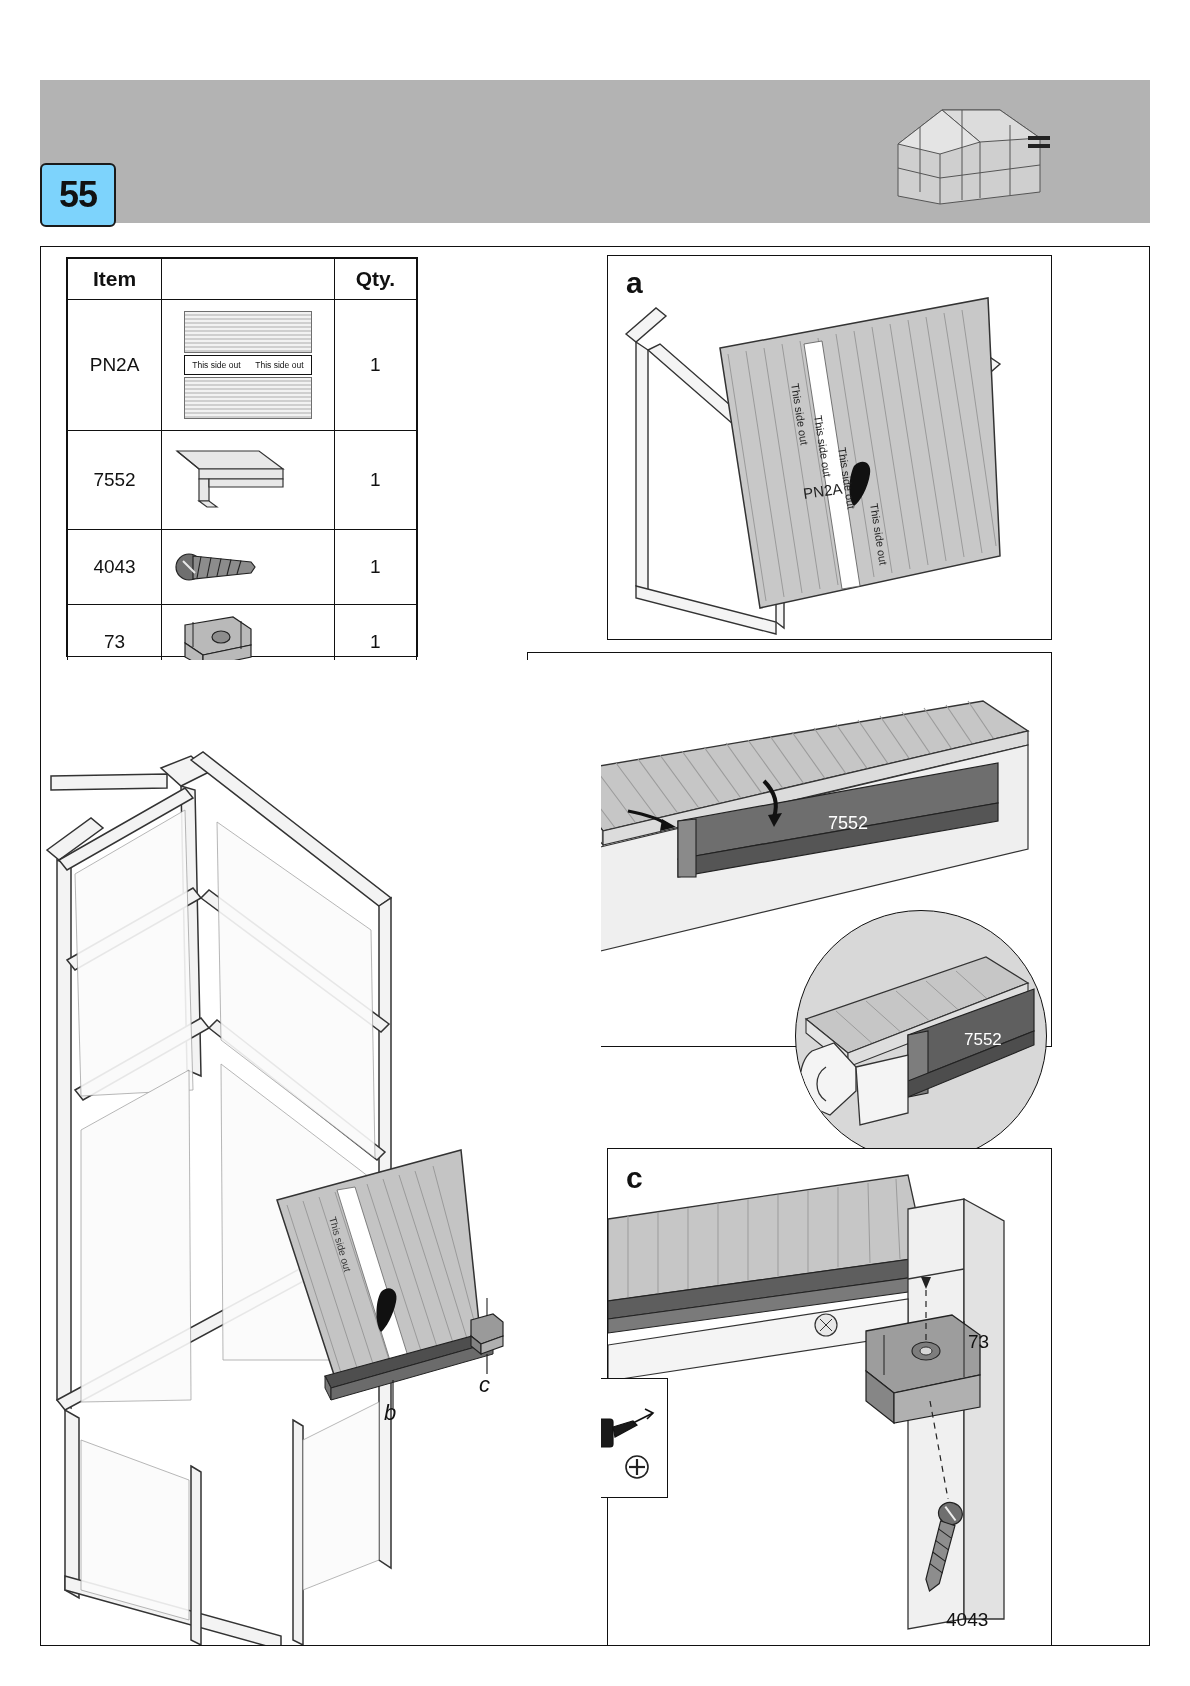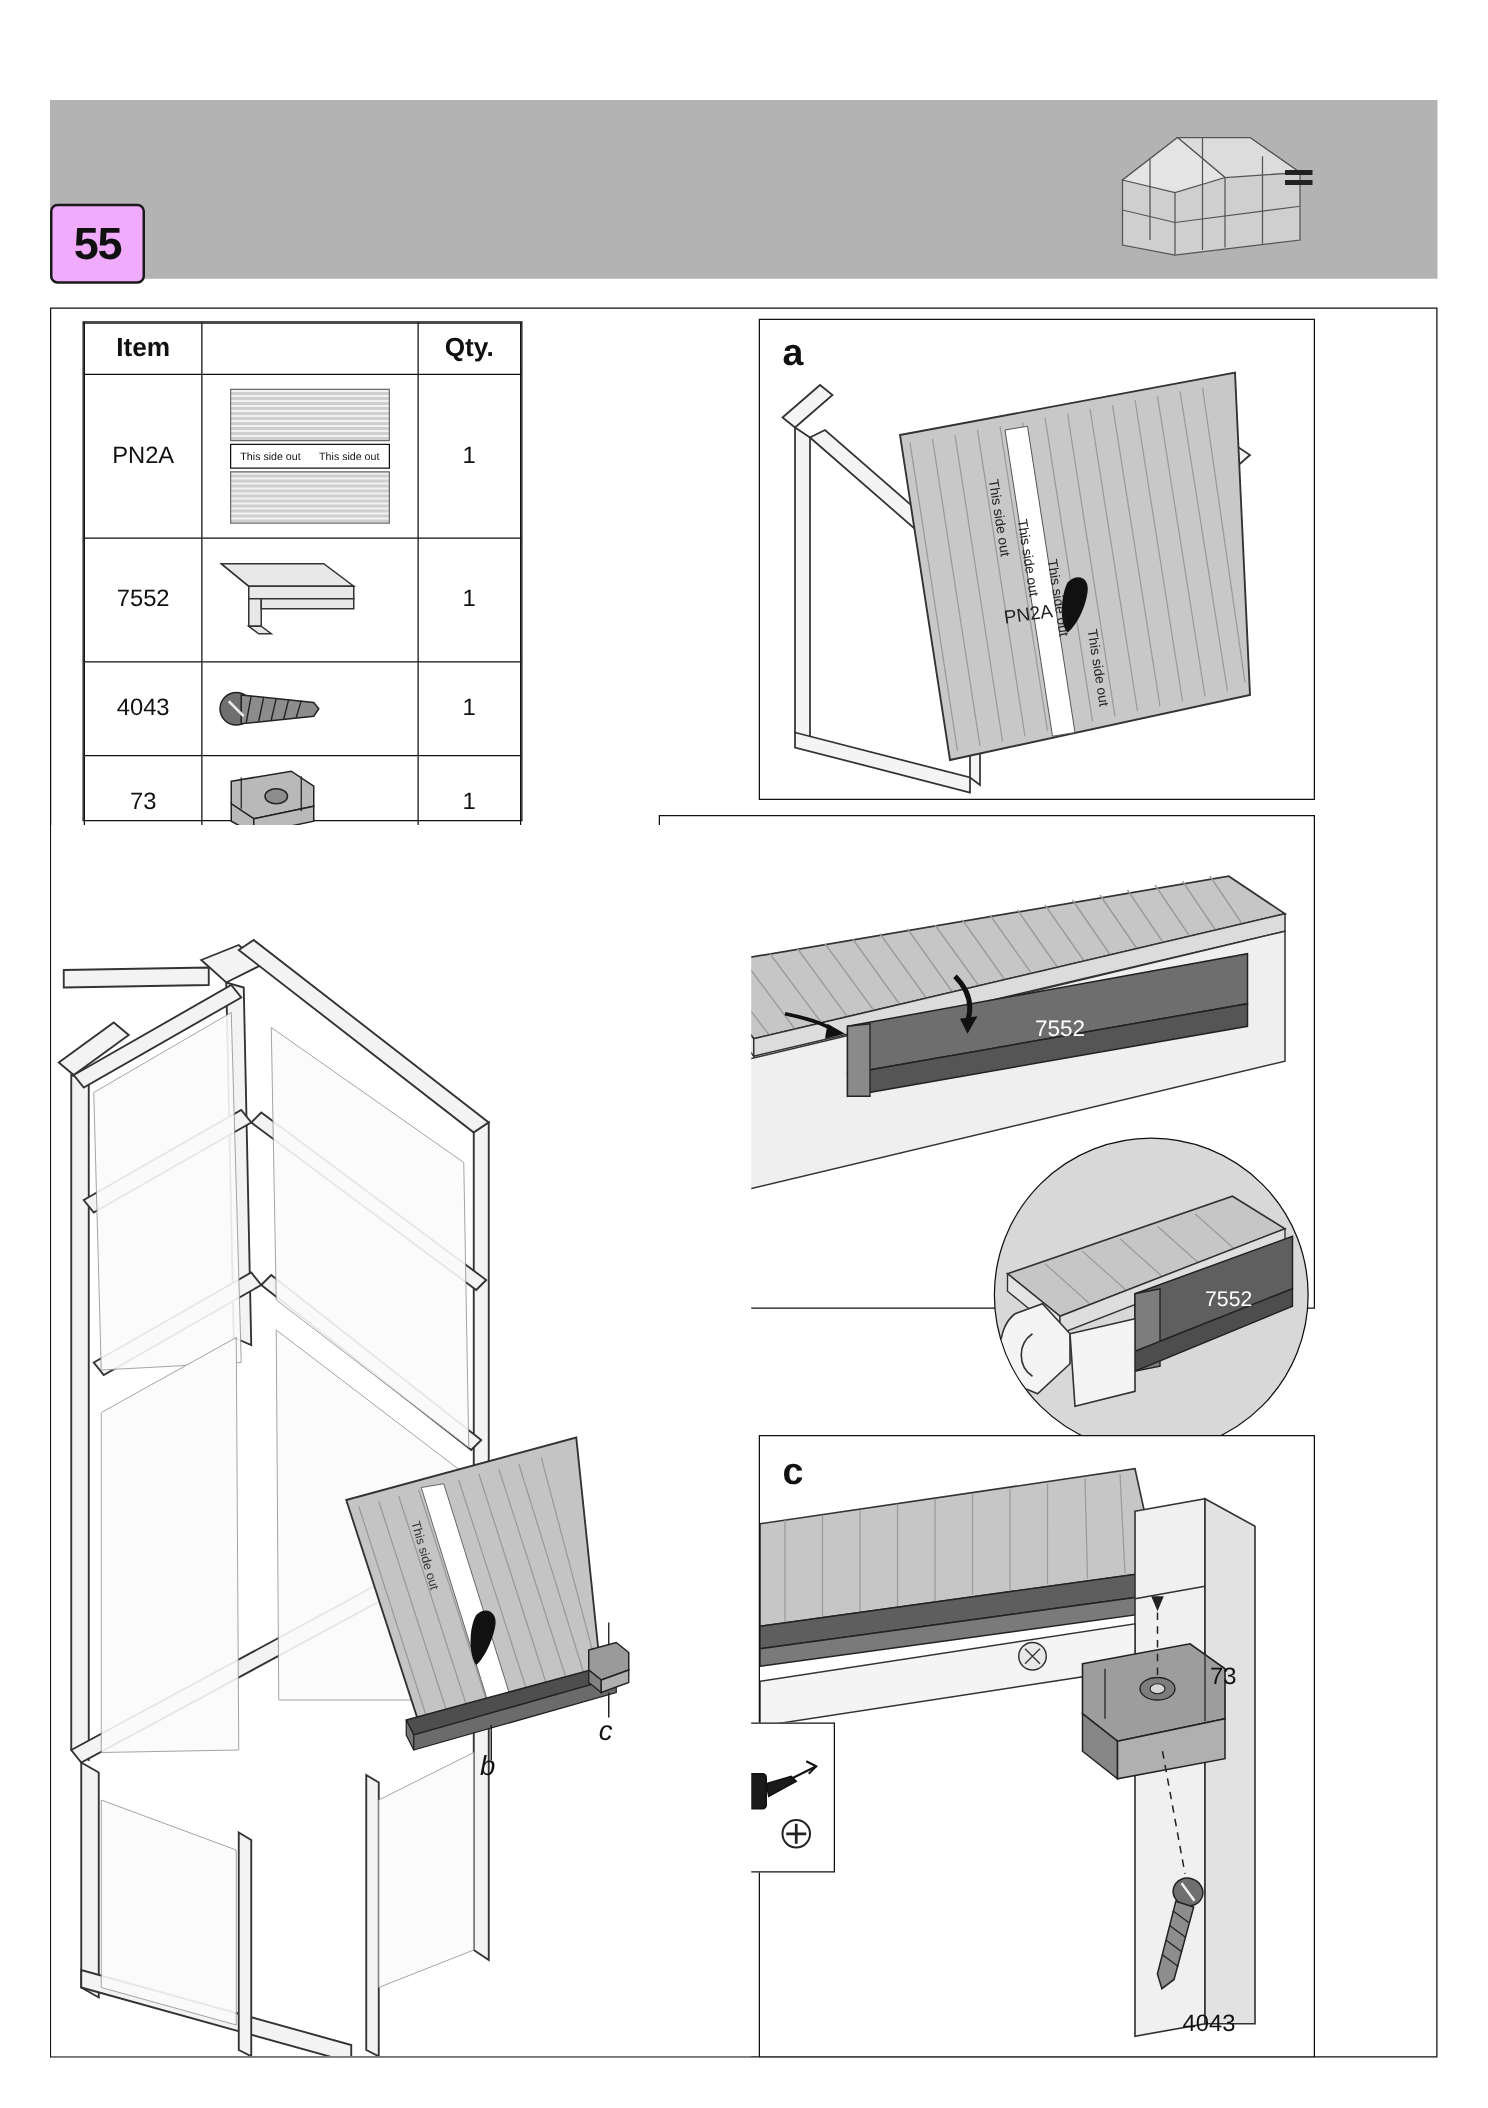--- a/index.html
+++ b/index.html
@@ -1,20 +1,20 @@
 <!DOCTYPE html>
 <html><head>
 <meta charset="utf-8">
 <style>
   html,body{margin:0;padding:0;background:#ffffff;}
   body{width:1190px;height:1686px;font-family:"Liberation Sans",sans-serif;color:#111;position:relative;overflow:hidden;}
 
   
   .header-band{position:absolute;left:40px;top:80px;width:1110px;height:143px;background:#b3b3b3;}
-  .step-badge{position:absolute;left:40px;top:163px;width:72px;height:60px;background:#f0abfc;border:2px solid #1a1a1a;border-radius:6px;display:flex;align-items:center;justify-content:center;font-size:36px;font-weight:bold;letter-spacing:-1px;}
+  .step-badge{position:absolute;left:40px;top:163px;width:72px;height:60px;background:#7dd3fc;border:2px solid #1a1a1a;border-radius:6px;display:flex;align-items:center;justify-content:center;font-size:36px;font-weight:bold;letter-spacing:-1px;}
   .header-thumb{position:absolute;left:880px;top:92px;width:180px;height:120px;}
 
   
   .page-frame{position:absolute;left:40px;top:246px;width:1110px;height:1400px;border:1px solid #111;box-sizing:border-box;}
 
   
   .parts-table{position:absolute;left:66px;top:257px;width:352px;height:400px;border:1px solid #111;box-sizing:border-box;background:#fff;}
   .parts-table table{border-collapse:collapse;width:100%;height:100%;}
   .parts-table th,.parts-table td{border:1px solid #111;text-align:center;vertical-align:middle;font-size:19px;}
   .parts-table th{font-size:21px;font-weight:bold;height:38px;}

